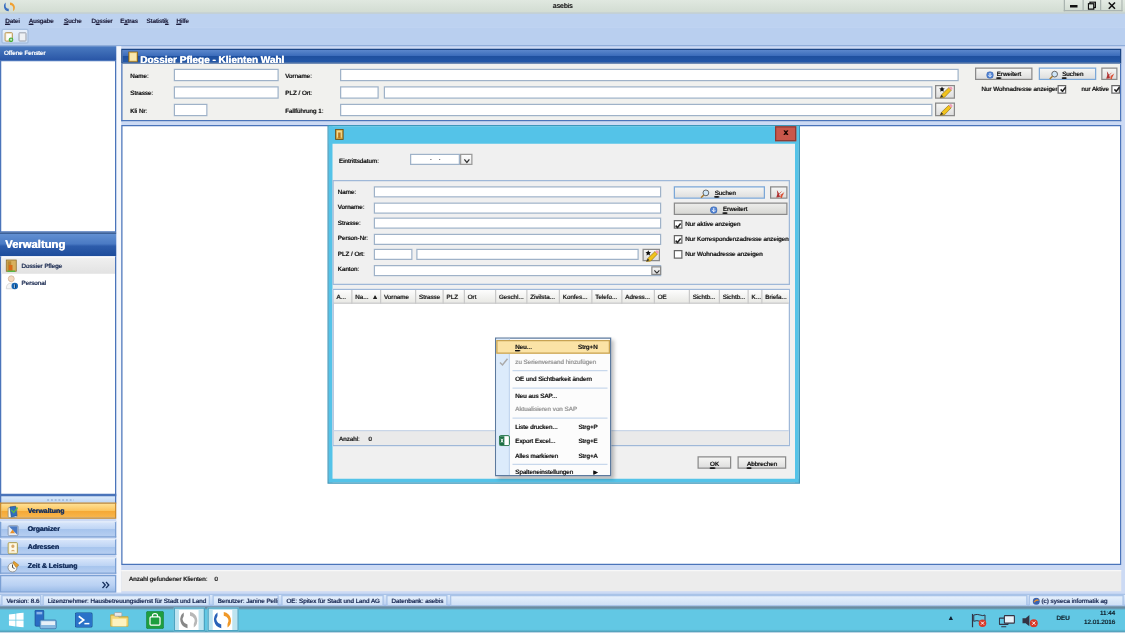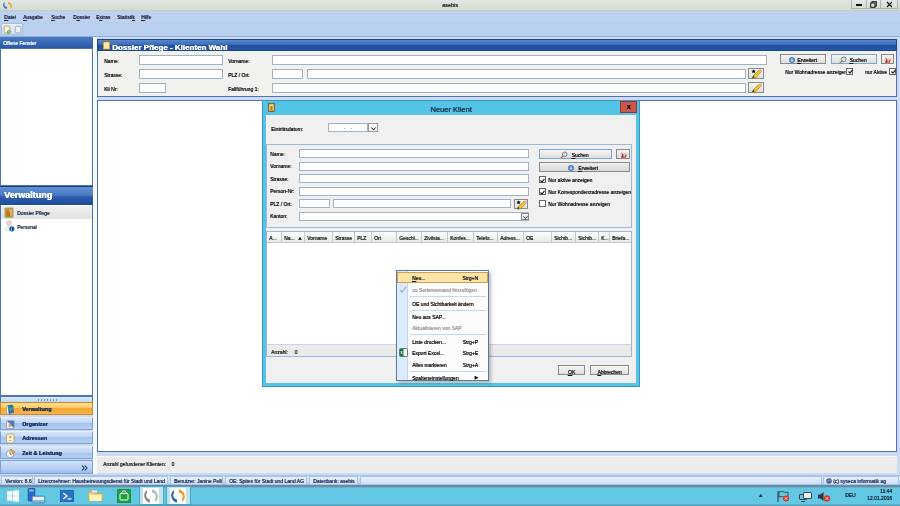--- a/index.html
+++ b/index.html
@@ -327,21 +327,20 @@
 <div class="abs" id="tray" style="left:845px;top:492px">DEU</div>
 <div class="abs" style="left:860px;top:488px;width:32px;text-align:right;font-size:5px;color:#10232e;line-height:6.5px">11:44<br>12.01.2016</div>
 
 <div class="abs" id="dialog"></div>
 <div class="abs" id="dlgtitle">
   <svg style="position:absolute;left:4px;top:2px" width="9" height="9" viewBox="0 0 9 9">
       <rect x="1.5" y="0.5" width="6" height="8" fill="#d8a940" stroke="#6a4a10" stroke-width=".7"></rect>
       <rect x="2.5" y="1.5" width="4" height="5.5" fill="#f0d890"></rect>
       <rect x="3.5" y="3" width="2" height="4.5" fill="#b87820"></rect>
     </svg>
-  <div style="position:absolute;left:0;width:100%;top:3.5px;text-align:center">Neuer Klient</div>
 </div>
 <div class="abs" id="dlgx">x</div>
 <div class="abs flabel" style="left:271px;top:126px">Eintrittsdatum:</div>
 <div class="abs dfield" style="left:328px;top:123px;width:40px;font-size:5px;line-height:4px;color:#334;text-align:center;padding-top:1px">.&nbsp;&nbsp;&nbsp;&nbsp;.</div>
 <div class="abs btn" style="left:368px;top:123px;width:10px;height:9px;border-color:#9a9a9a;background:linear-gradient(#fdfdfd,#ebebeb)">
     <svg style="position:absolute;left:2px;top:2.5px" width="5" height="4" viewBox="0 0 5 4">
       <path d="M0.5 0.5 L2.5 3 L4.5 0.5" stroke="#333" stroke-width="1" fill="none"></path>
     </svg>
   </div>
 <div class="abs" id="dgroup"></div>

